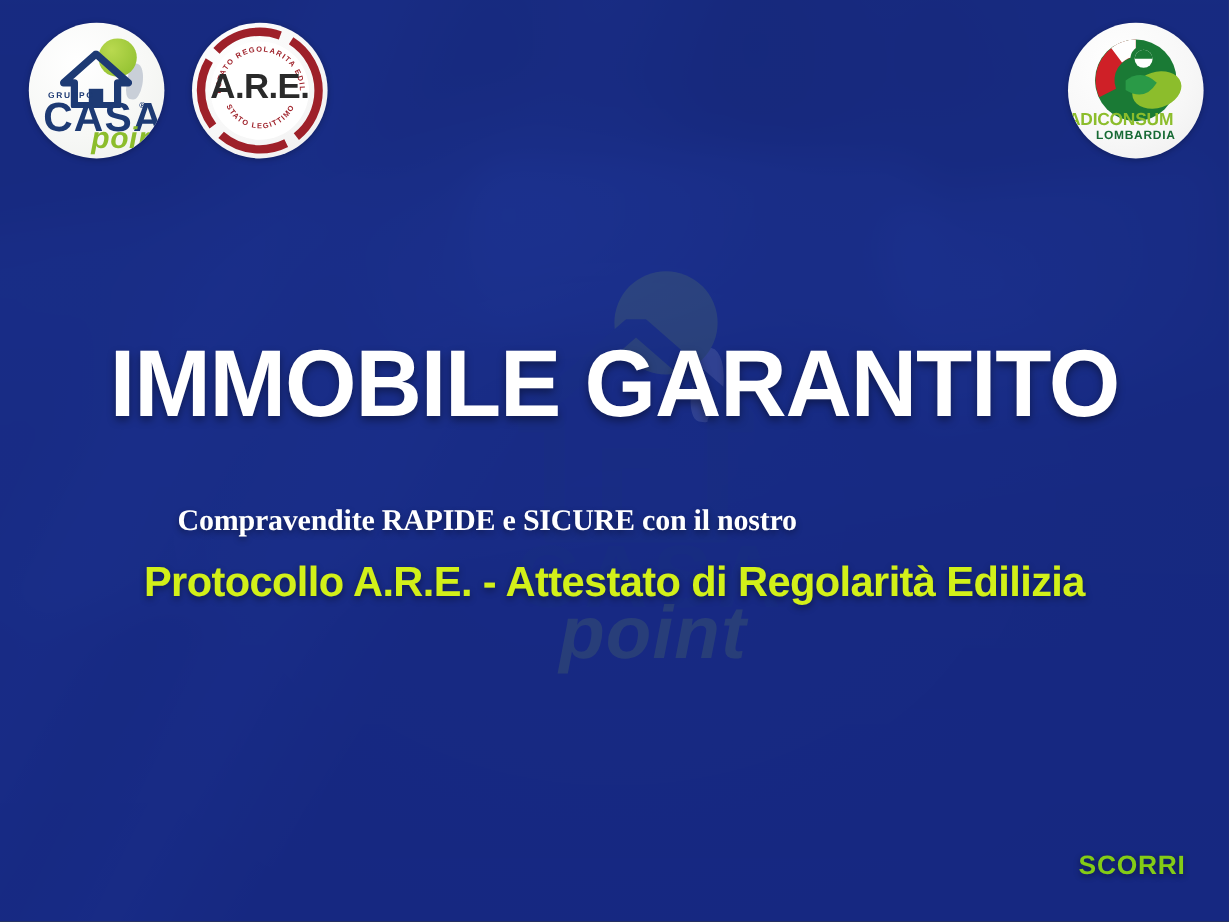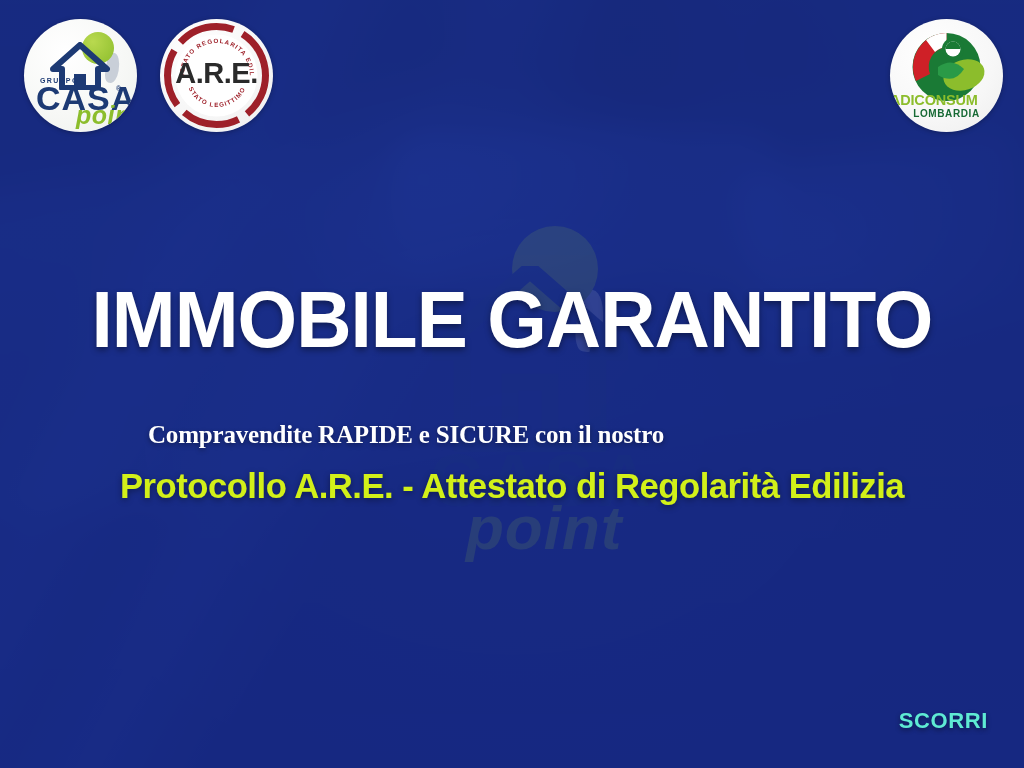--- a/index.html
+++ b/index.html
@@ -312,21 +312,21 @@
     letter-spacing: -.4px;
     text-shadow: 0 2px 6px rgba(0,0,0,.40);
     white-space: nowrap;
   }
 
   .scorri {
     position: absolute;
     right: 36px; bottom: 34px;
     font-size: 22px;
     font-weight: 800;
-    color: #5eead4;
+    color: #84cc16;
     letter-spacing: .6px;
     text-shadow: 0 2px 5px rgba(0,0,0,.45);
   }
 </style>
 </head>
 <body>
 
 <div id="stage">
 
   <div class="bg-photo">

